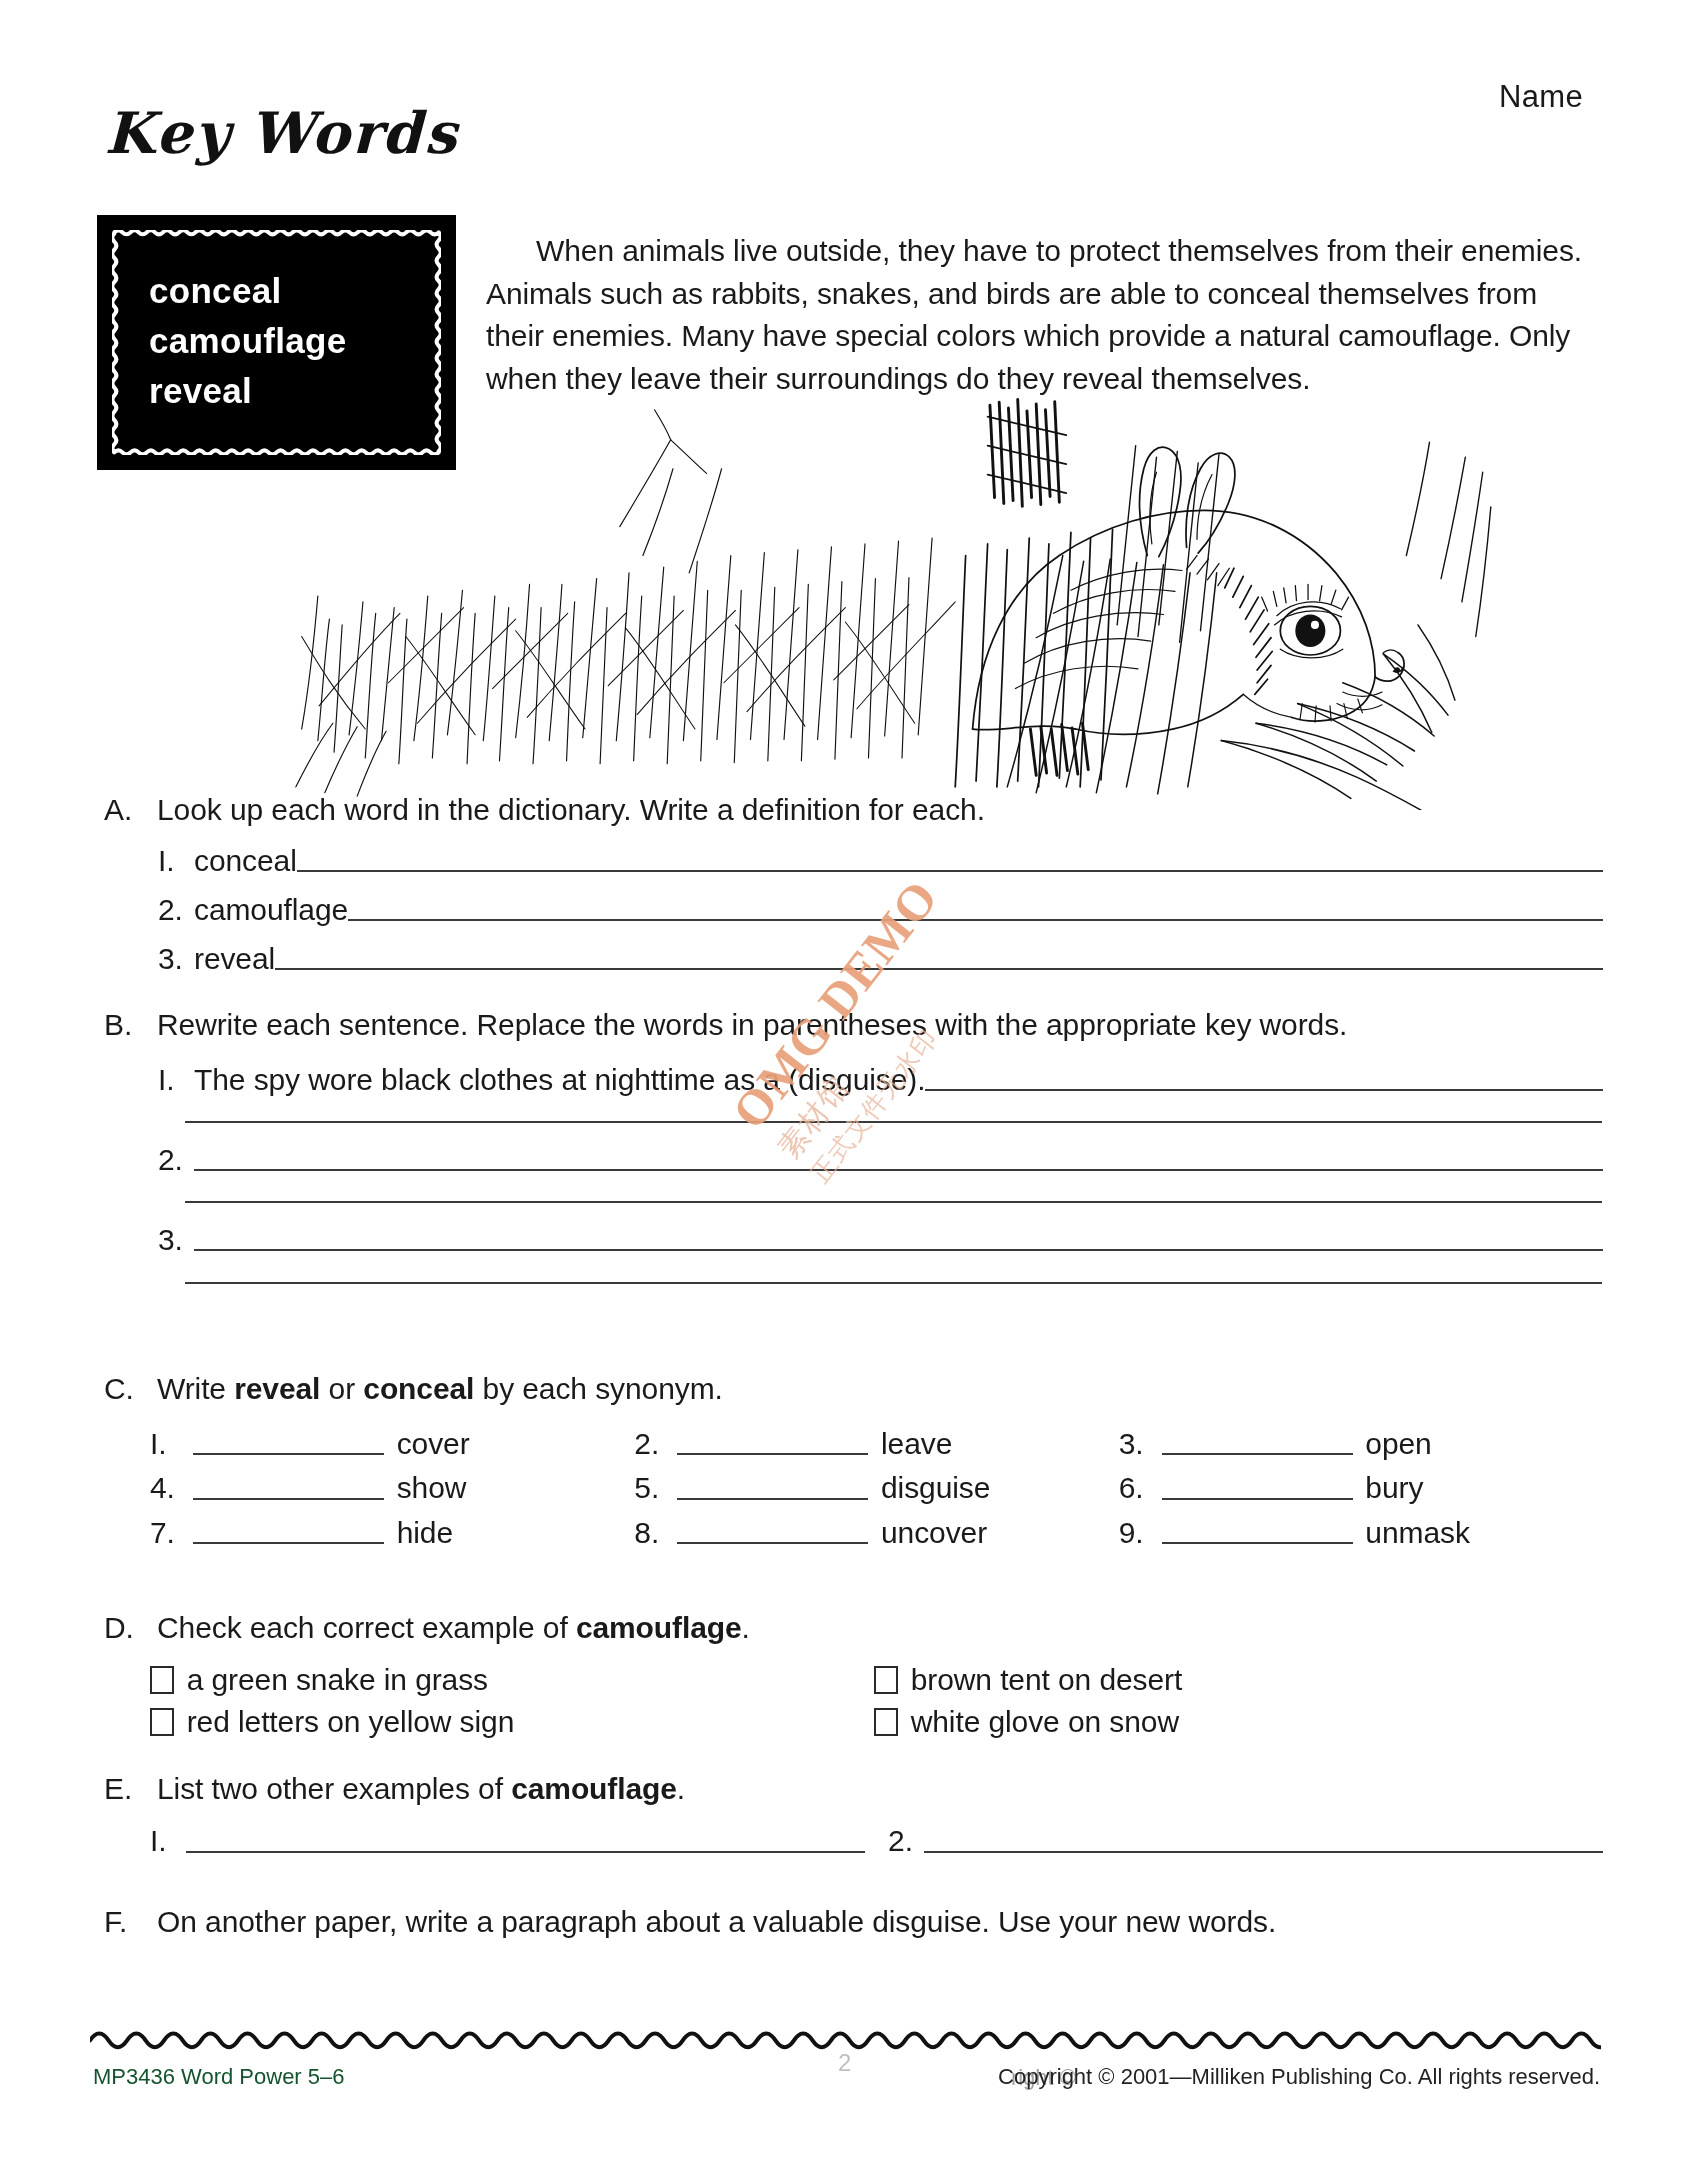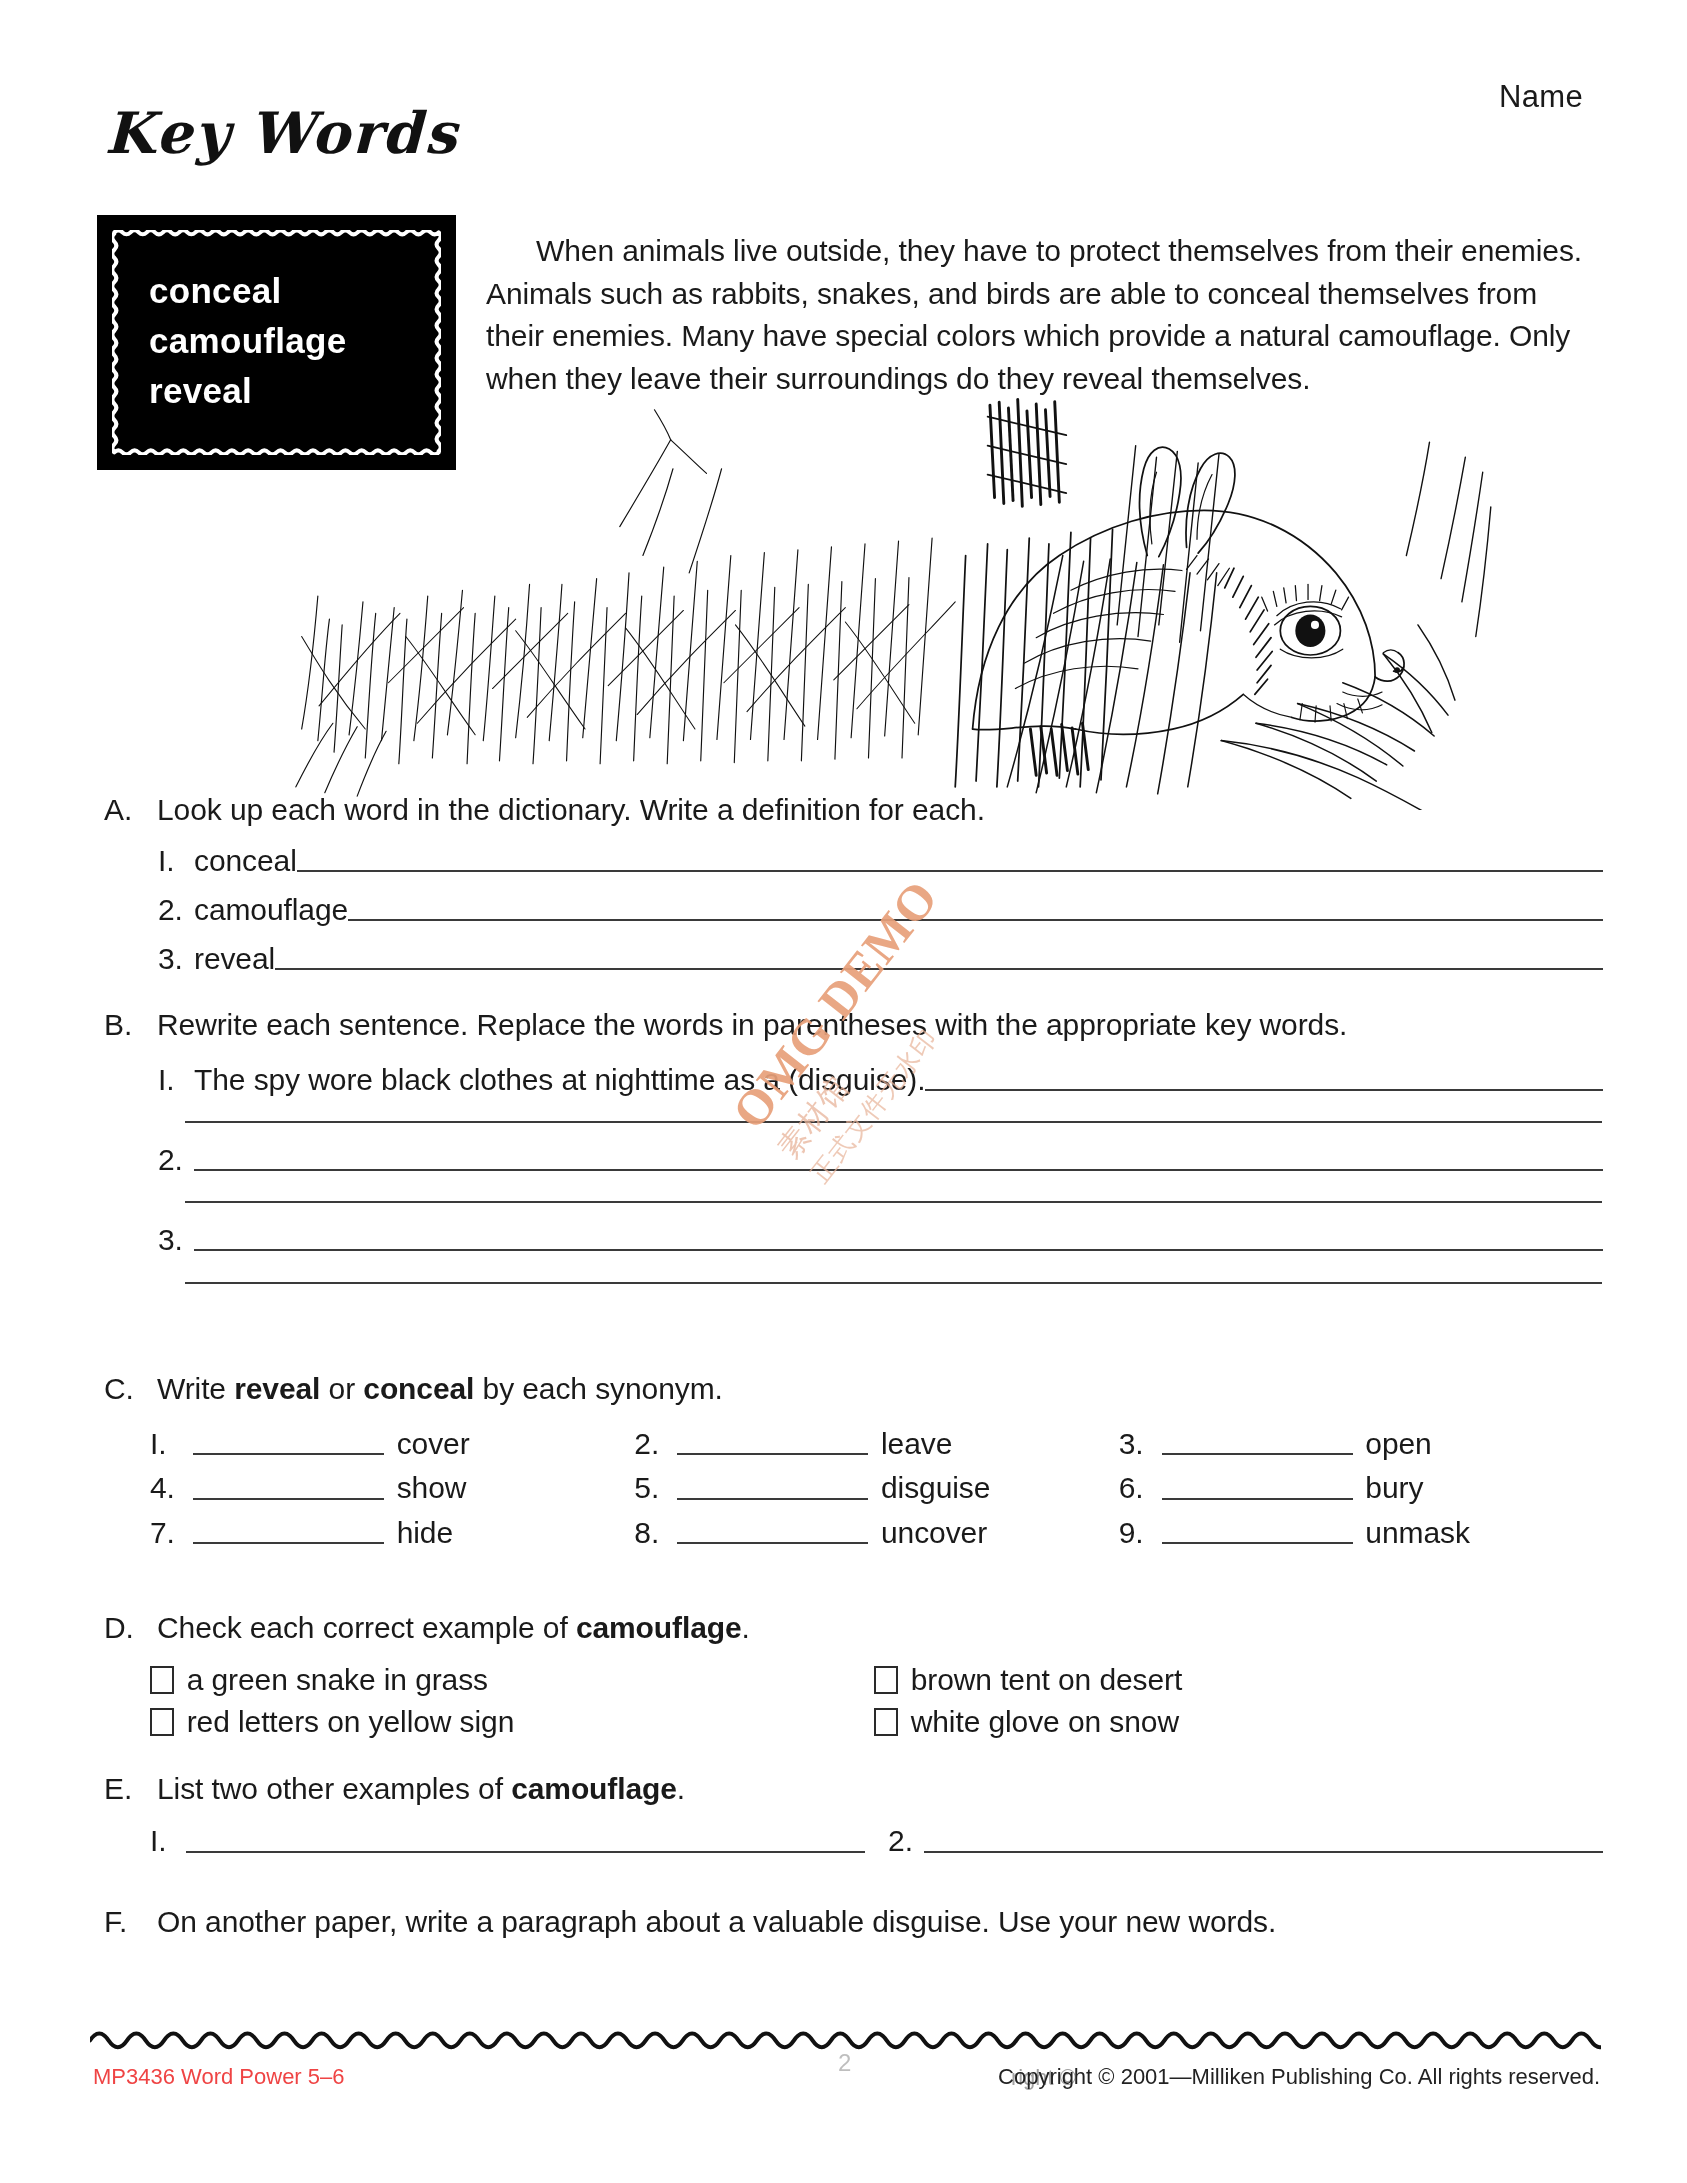--- a/index.html
+++ b/index.html
@@ -242,21 +242,21 @@
     left: 90px;
     top: 2021px;
     width: 1511px;
     height: 32px;
   }
   .footer-left {
     position: absolute;
     left: 93px;
     top: 2064px;
     font-size: 22px;
-    color: #ef4444;
+    color: #14532d;
     white-space: nowrap;
   }
   .footer-right {
     position: absolute;
     right: 88px;
     top: 2064px;
     font-size: 22px;
     color: #222;
     white-space: nowrap;
   }

